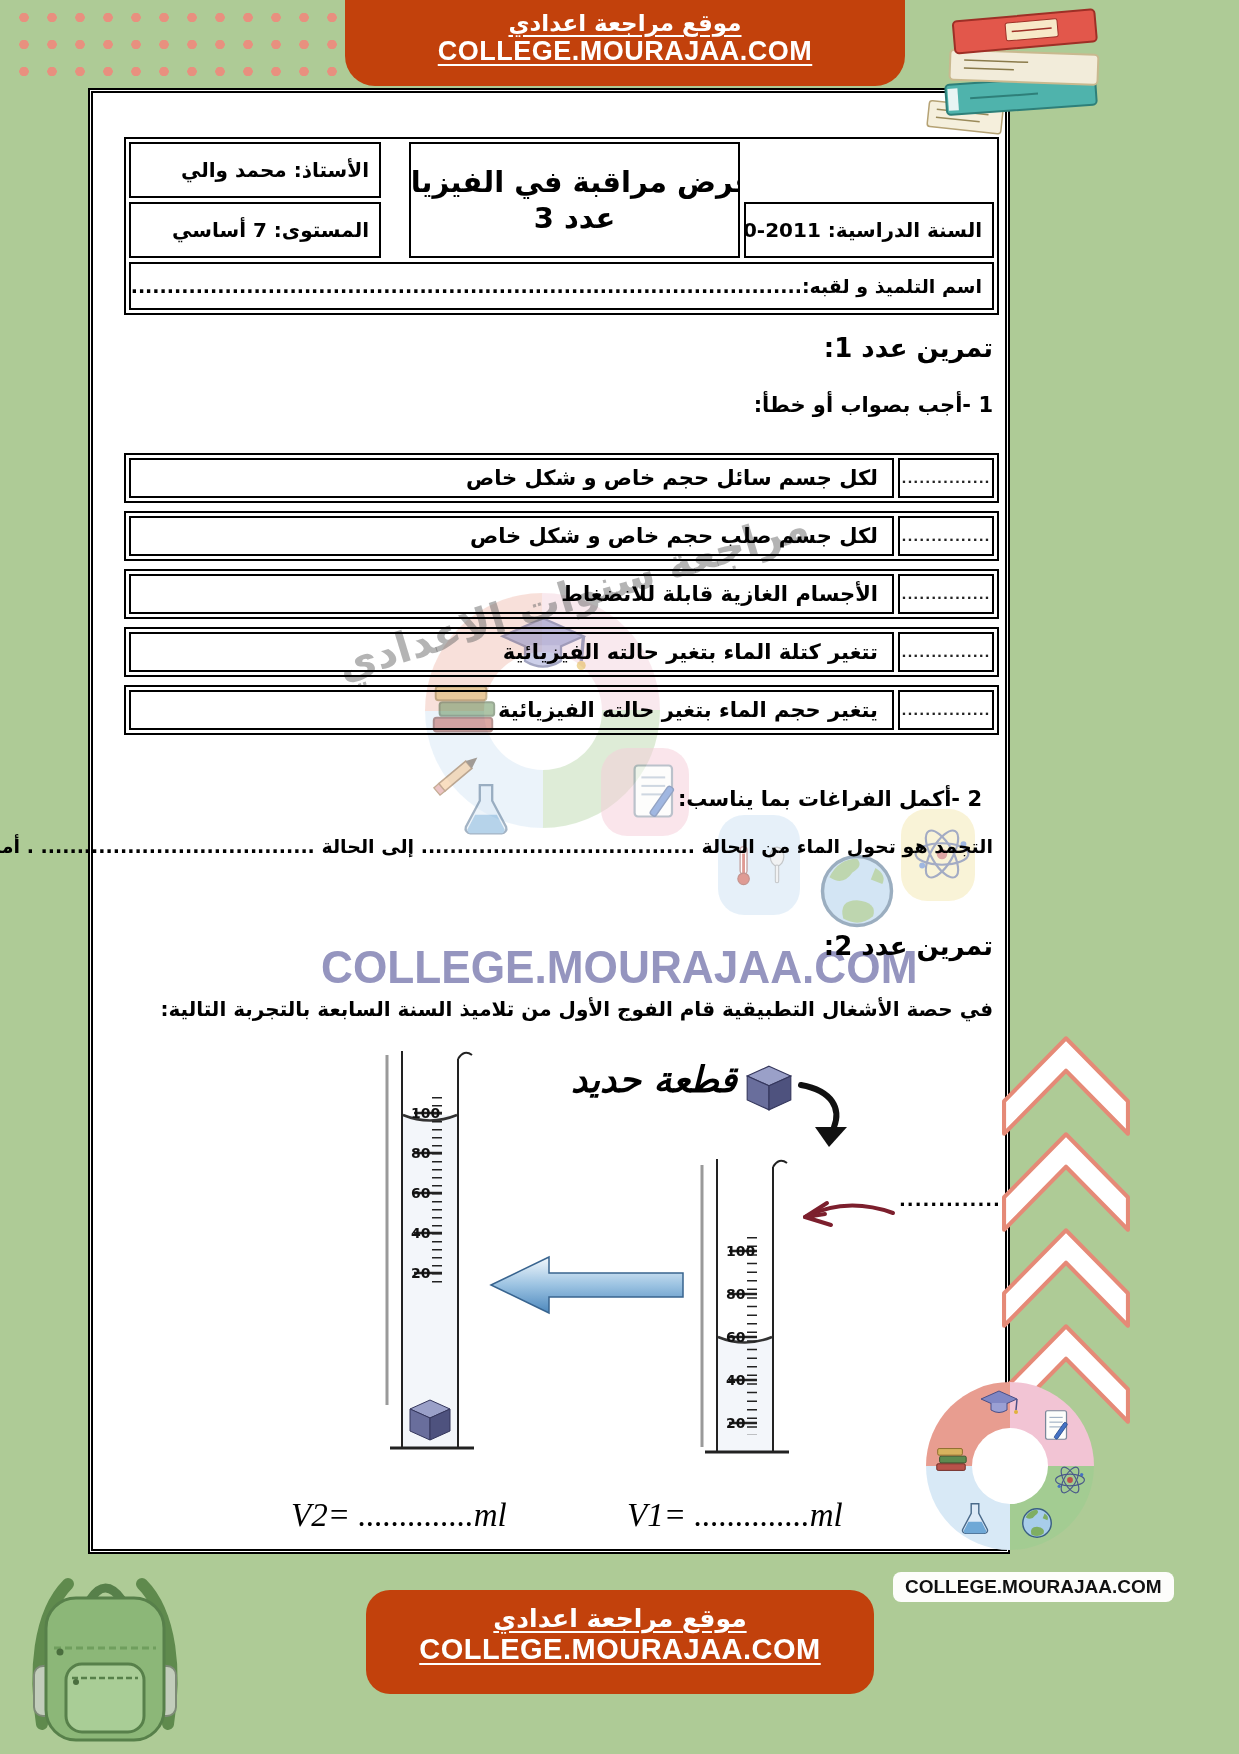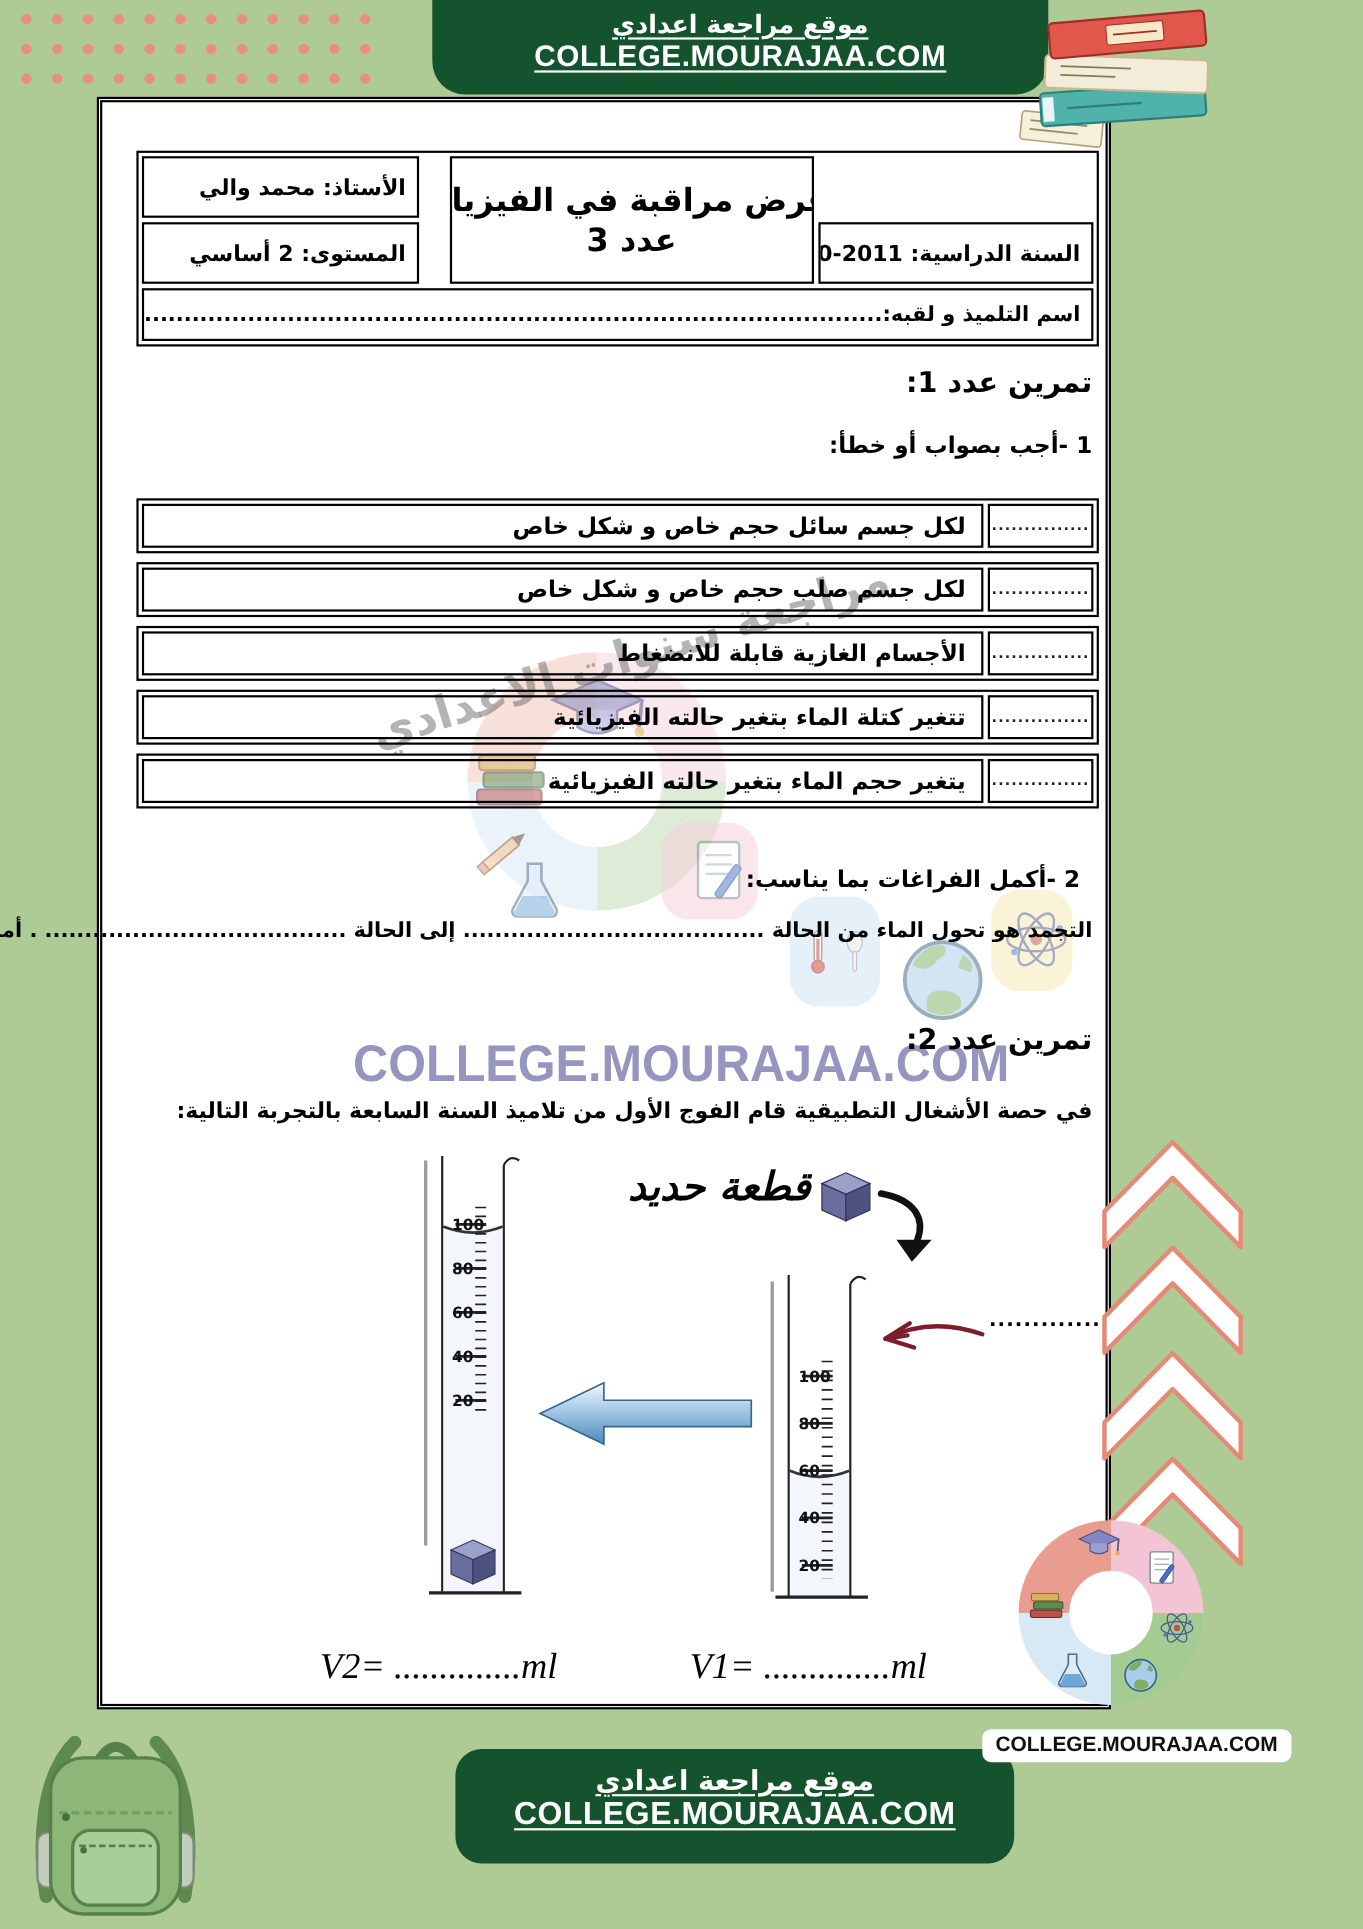--- a/index.html
+++ b/index.html
@@ -1,21 +1,21 @@
 <!DOCTYPE html>
 <html><head>
 <meta charset="utf-8">
 <style>
   html,body{margin:0;padding:0;background:#9db98a;}
   #screen{position:relative;width:1239px;height:1754px;background:#aecb96;overflow:hidden;
           font-family:"DejaVu Sans",sans-serif;}
   .abs{position:absolute;}
 
   
-  .banner{background:#14532d;color:#fff;text-align:center;font-weight:bold;margin-left:48px;}
+  .banner{background:#c2410c;color:#fff;text-align:center;font-weight:bold;}
   .banner .l1{font-size:23px;text-decoration:underline;text-underline-offset:4px;}
   .banner .l2{font-size:27px;text-decoration:underline;text-underline-offset:4px;font-family:"Liberation Sans",sans-serif;letter-spacing:.5px;}
 
   
   .dotgrid{background-image:radial-gradient(circle,#e8907f 4.5px,rgba(0,0,0,0) 5px);
            background-size:28px 27px;}
 
   
   #page{left:88px;top:88px;width:922px;height:1466px;background:#fff;border:5px double #000;
         box-sizing:border-box;direction:rtl;z-index:2;}
@@ -217,21 +217,21 @@
       <div class="abs diag-wm" style="left:235px;top:478px;">مراجعة سنوات الاعدادي</div>
       <div class="abs purple-wm" style="left:228px;top:846px;">COLLEGE.MOURAJAA.COM</div>
 
       <div class="abs hdr">
         <div class="hcell" style="grid-column:1;grid-row:2;">السنة الدراسية: 2011-2010</div>
         <div class="hcell htitle">
           <span>فرض مراقبة في الفيزياء</span>
           <span>عدد 3</span>
         </div>
         <div class="hcell" style="grid-column:3;grid-row:1;">الأستاذ: محمد والي</div>
-        <div class="hcell" style="grid-column:3;grid-row:2;">المستوى: 2 أساسي</div>
+        <div class="hcell" style="grid-column:3;grid-row:2;">المستوى: 7 أساسي</div>
         <div class="hcell hname">اسم التلميذ و لقبه:...........................................................................................................................................</div>
       </div>
 
       <div class="abs heading" style="right:12px;top:240px;">تمرين عدد 1:</div>
       <div class="abs qline" style="right:12px;top:300px;">1 -أجب بصواب أو خطأ:</div>
 
       <div class="abs tf">
         <div class="tf-row">
           <div class="tf-cell tf-an">...............</div>
           <div class="tf-cell tf-st">لكل جسم سائل حجم خاص و شكل خاص</div>

